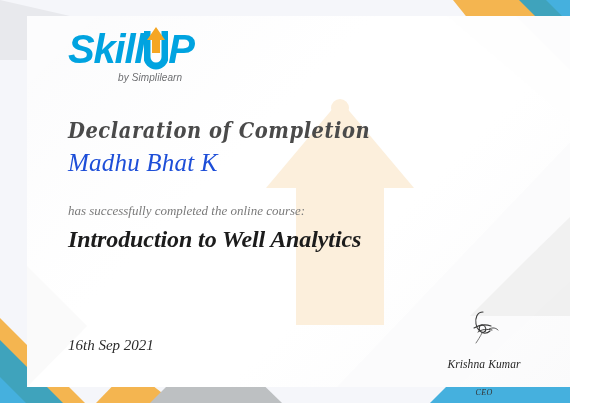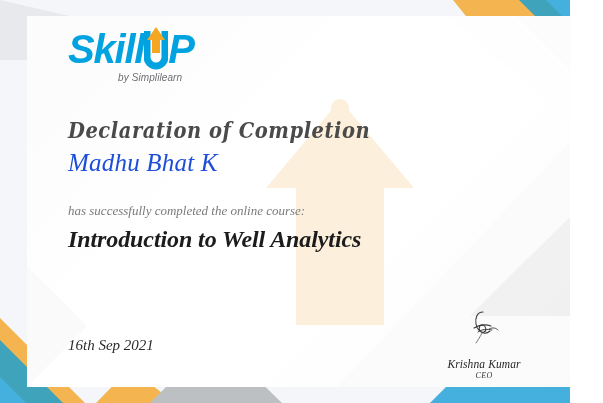--- a/index.html
+++ b/index.html
@@ -164,21 +164,21 @@
     font-size: 11.5px;
     color: #1f1f1f;
     margin-top: 14px;
     letter-spacing: 0.1px;
   }
   .signer-role {
     font-family: "Liberation Serif", serif;
     font-size: 8px;
     color: #333333;
     letter-spacing: 0.4px;
-    margin-top: 1px;
+    margin-top: 18px;
   }
 </style>
 </head>
 <body>
 
 <div id="certificate-root">
 
   <svg class="deco-svg" viewBox="0 0 603 403" width="603" height="403">
 
     <rect x="0" y="0" width="603" height="403" fill="#f5f6fa"></rect>

